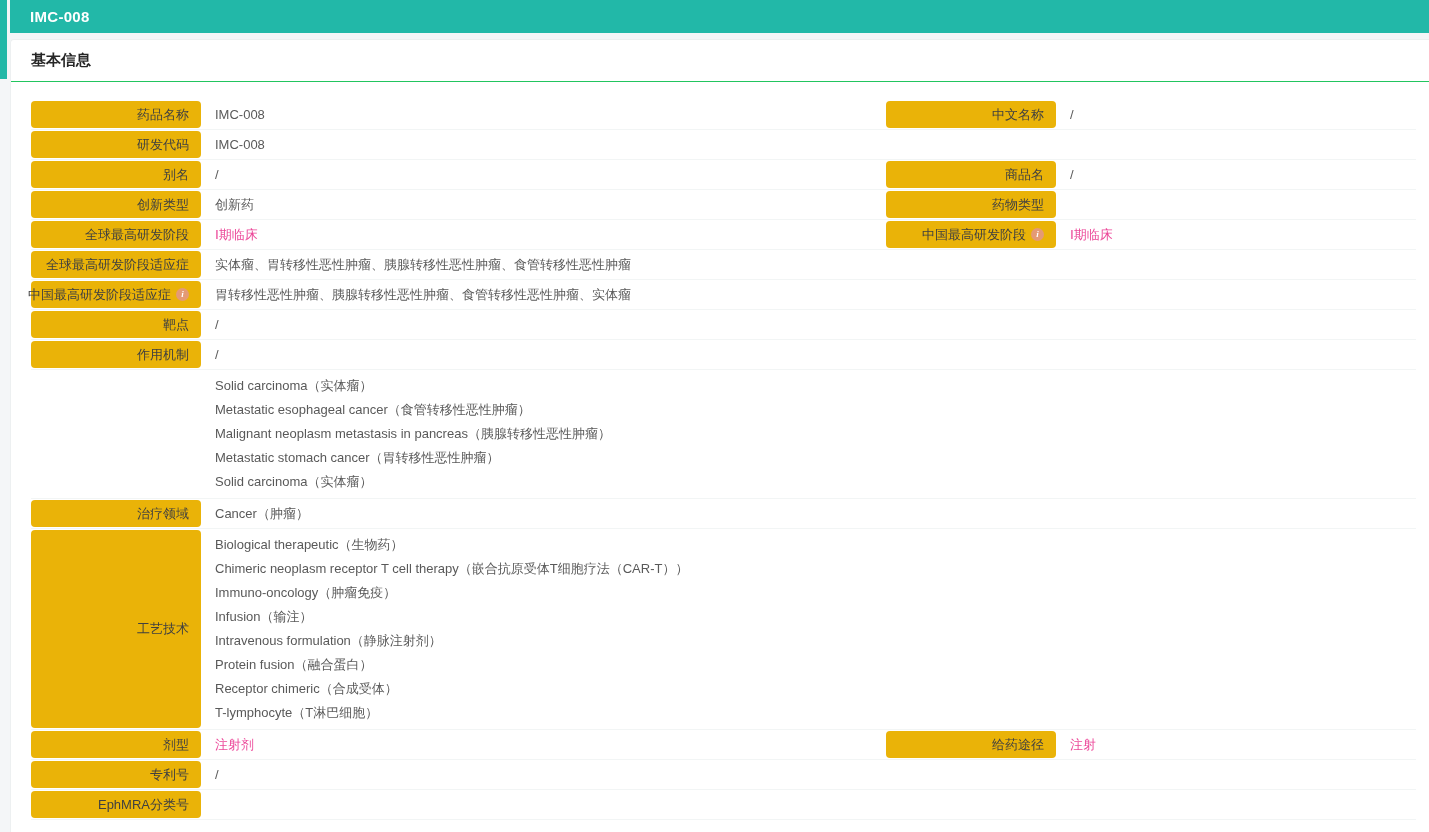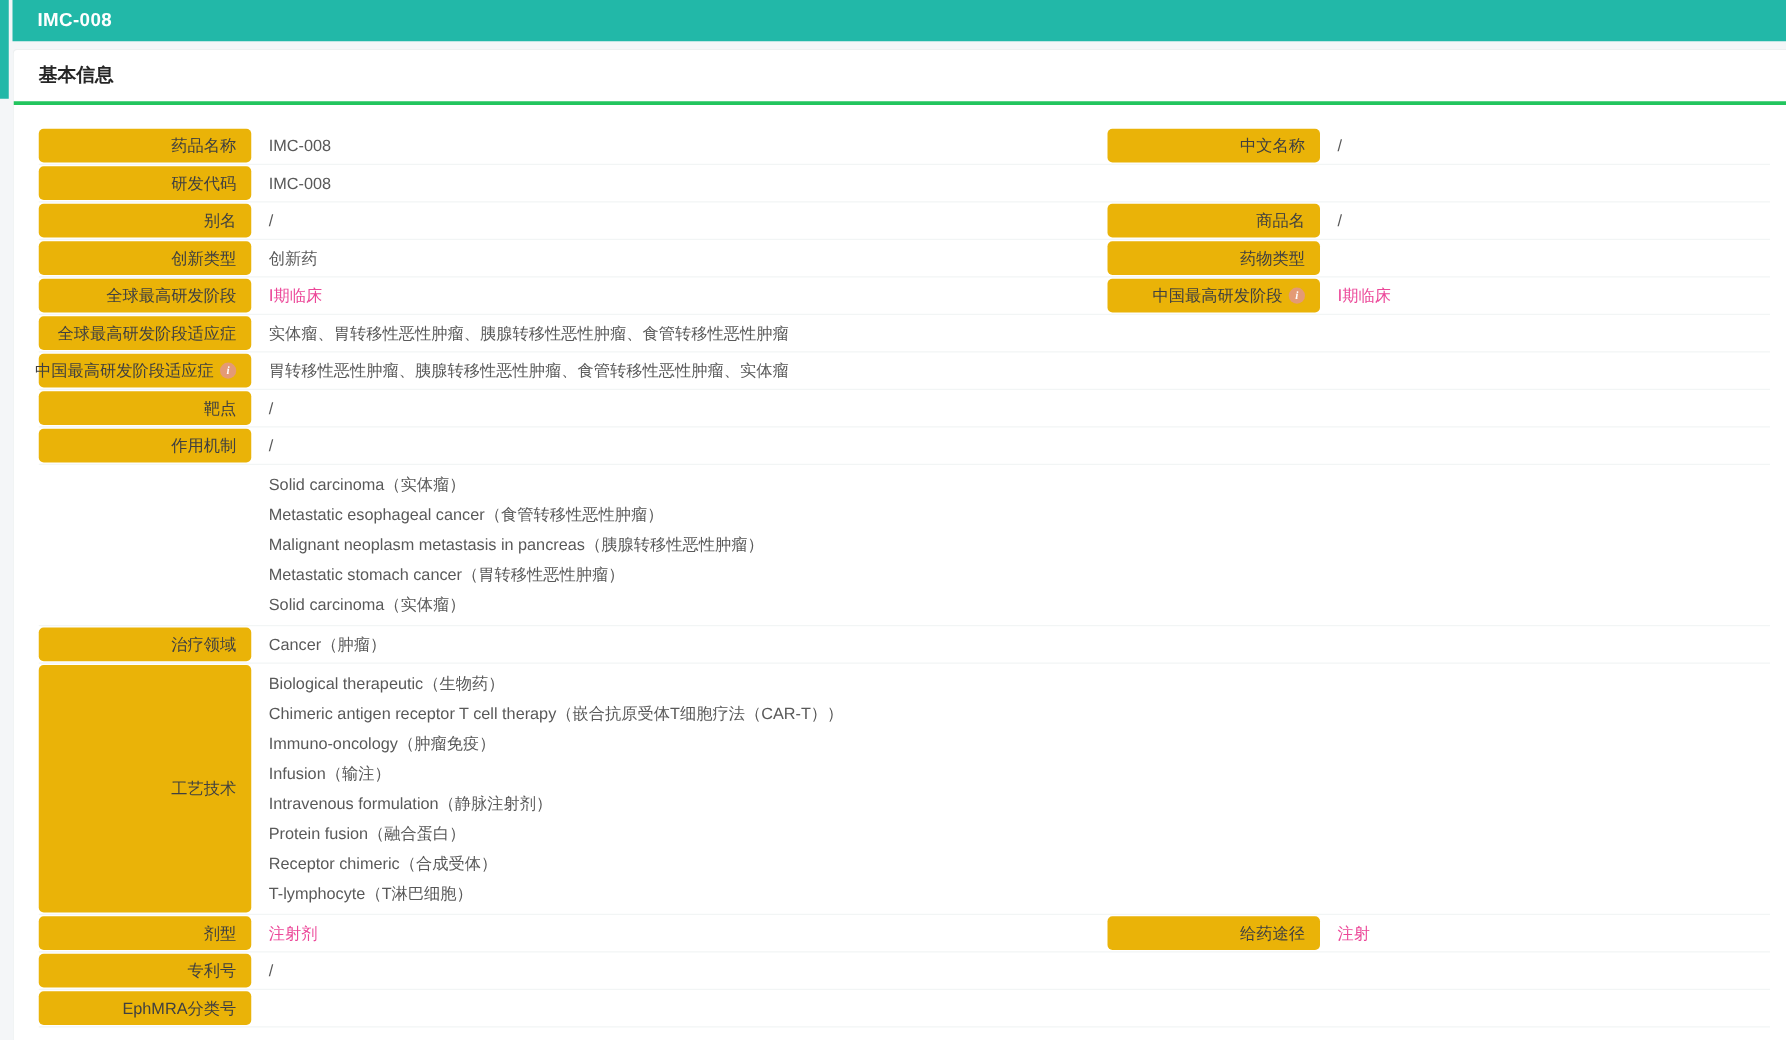--- a/index.html
+++ b/index.html
@@ -15,21 +15,21 @@
     padding-left:20px; box-sizing:border-box;
   }
   .header-title { color:#ffffff; font-weight:bold; font-size:15px; letter-spacing:.3px; }
   .card {
     position:absolute; left:10px; top:39px; right:0; bottom:0;
     background:#ffffff; border:1px solid #edf0f1; border-right:none; border-bottom:none;
     border-top-left-radius:4px; box-sizing:border-box;
   }
   .card-title-row {
     height:41px; display:flex; align-items:center; padding-left:20px;
-    border-bottom:3px solid #22c55e;
+    border-bottom:1px solid #22c55e;
   }
   .card-title { font-size:15px; font-weight:bold; color:#262626; }
   .info-table { margin:18px 13px 0 20px; }
   .row {
     display:grid; grid-template-columns:170px 671px 14px 170px 1fr;
     border-bottom:1px solid #f2f5f5; min-height:30px; box-sizing:border-box;
   }
   .cell-label {
     background:#eab308; border-radius:4px; margin:1px 0;
     display:flex; align-items:center; justify-content:flex-end;
@@ -185,21 +185,21 @@
         <div class="cell-value span">
           <span>Cancer（肿瘤）</span>
         </div>
       </div>
       <div class="row">
         <div class="cell-label">
           <span>工艺技术</span>
         </div>
         <div class="cell-value span multi">
           <div class="line">Biological therapeutic（生物药）</div>
-          <div class="line">Chimeric antigen receptor T cell therapy（嵌合抗原受体T细胞疗法（CAR-T））</div>
+          <div class="line">Chimeric neoplasm receptor T cell therapy（嵌合抗原受体T细胞疗法（CAR-T））</div>
           <div class="line">Immuno-oncology（肿瘤免疫）</div>
           <div class="line">Infusion（输注）</div>
           <div class="line">Intravenous formulation（静脉注射剂）</div>
           <div class="line">Protein fusion（融合蛋白）</div>
           <div class="line">Receptor chimeric（合成受体）</div>
           <div class="line">T-lymphocyte（T淋巴细胞）</div>
         </div>
       </div>
       <div class="row">
         <div class="cell-label">

